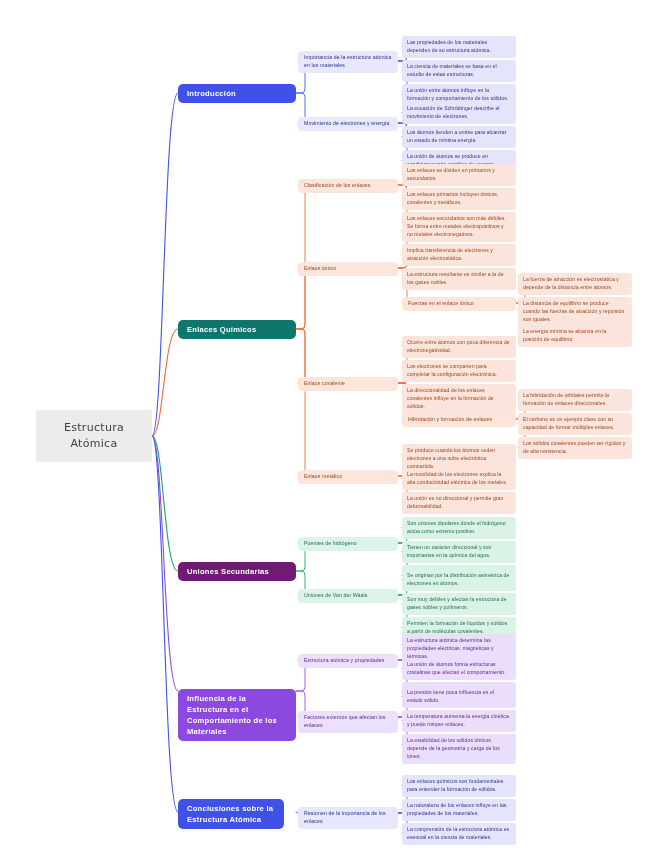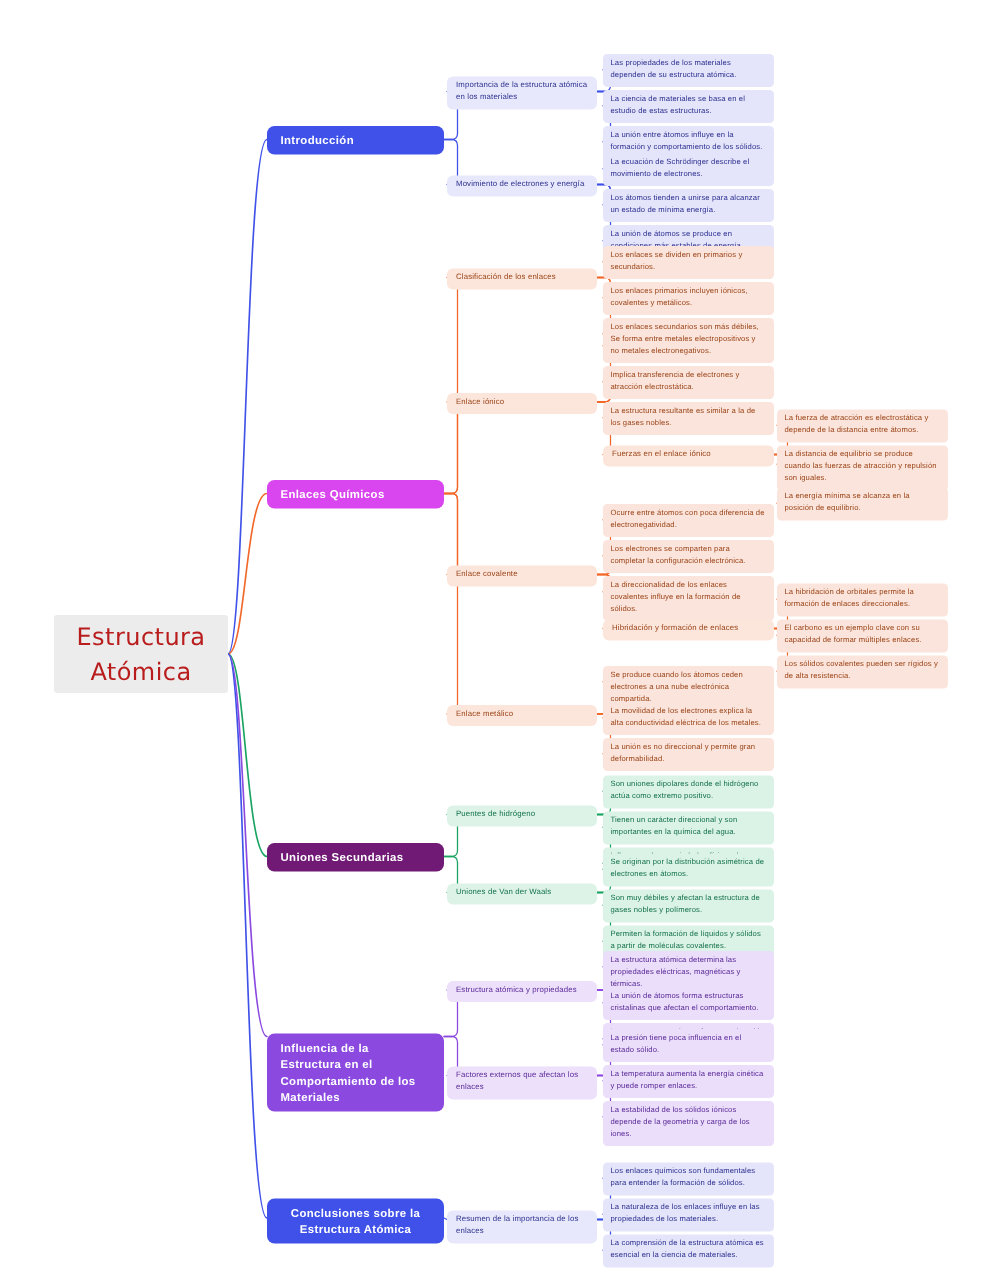--- a/index.html
+++ b/index.html
@@ -8,21 +8,21 @@
     font-family:"Liberation Sans","DejaVu Sans",sans-serif;
     -webkit-font-smoothing:antialiased;
   }
   #canvas{position:absolute;inset:0;width:656px;height:848px;}
   svg.links{position:absolute;left:0;top:0;width:656px;height:848px;pointer-events:none;}
 
   
   .root{
     position:absolute;background:#ececec;border-radius:2px;
     display:flex;align-items:center;justify-content:center;text-align:center;
-    color:#b91c1c;font-size:16px;line-height:1.45;letter-spacing:.3px;
+    color:#404040;font-size:11px;line-height:1.45;letter-spacing:.3px;
     font-family:"DejaVu Sans",sans-serif;
     padding:6px 8px;box-sizing:border-box;
   }
 
   
   .l1{
     position:absolute;border-radius:5px;box-sizing:border-box;
     display:flex;align-items:center;
     padding:4px 9px;color:#ffffff;font-size:7.6px;font-weight:700;
     letter-spacing:.25px;line-height:1.45;
@@ -40,21 +40,21 @@
     position:absolute;border-radius:3px;box-sizing:border-box;
     display:flex;align-items:center;
     padding:3px 5px;font-size:5.1px;line-height:1.55;letter-spacing:.08px;
   }
 
   
   .t-blue .l1{background:#3f51e8;}
   .t-blue .l2{background:#e7e8fb;color:#2c2f8f;}
   .t-blue .leaf{background:#e4e5fa;color:#2c2f8f;}
   
-  .t-orange .l1{background:#d946ef;}
+  .t-orange .l1{background:#0f766e;}
   .t-orange .l2{background:#fce5da;color:#9a4418;}
   .t-orange .leaf{background:#fbe4db;color:#9a4418;}
   
   .t-green .l1{background:#701a75;}
   .t-green .l2{background:#ddf3e7;color:#13724a;}
   .t-green .leaf{background:#dbf2e6;color:#13724a;}
   
   .t-purple .l1{background:#8b49e0;}
   .t-purple .l2{background:#ece0fb;color:#5a2897;}
   .t-purple .leaf{background:#eadefa;color:#5a2897;}
@@ -183,20 +183,20 @@
         <div class="l2" style="left: 298px; top: 654px; width: 100px; min-height: 12px;">Estructura atómica y propiedades</div>
         <div class="leaf" style="left: 402px; top: 634px; width: 114px; min-height: 21px;">La estructura atómica determina las propiedades eléctricas, magnéticas y térmicas.</div>
         <div class="leaf" style="left: 402px; top: 658px; width: 114px; min-height: 21px;">La unión de átomos forma estructuras cristalinas que afectan el comportamiento.</div>
         <div class="leaf" style="left: 402px; top: 682px; width: 114px; min-height: 21px;">La estructura granular se forma por la unión de cristales.</div>
         <div class="l2" style="left: 298px; top: 711px; width: 100px; min-height: 12px;">Factores externos que afectan los enlaces</div>
         <div class="leaf" style="left: 402px; top: 686px; width: 114px; min-height: 21px;">La presión tiene poca influencia en el estado sólido.</div>
         <div class="leaf" style="left: 402px; top: 710px; width: 114px; min-height: 21px;">La temperatura aumenta la energía cinética y puede romper enlaces.</div>
         <div class="leaf" style="left: 402px; top: 734px; width: 114px; min-height: 21px;">La estabilidad de los sólidos iónicos depende de la geometría y carga de los iones.</div>
       </div>
       <div class="t-indigo">
-        <div class="l1" style="left: 178px; top: 799px; width: 118px; min-height: 26px; text-align: center;">Conclusiones sobre la Estructura Atómica</div>
+        <div class="l1" style="left: 178px; top: 799px; width: 106px; min-height: 26px;">Conclusiones sobre la Estructura Atómica</div>
         <div class="l2" style="left: 298px; top: 807px; width: 100px; min-height: 12px;">Resumen de la importancia de los enlaces</div>
         <div class="leaf" style="left: 402px; top: 775px; width: 114px; min-height: 21px;">Los enlaces químicos son fundamentales para entender la formación de sólidos.</div>
         <div class="leaf" style="left: 402px; top: 799px; width: 114px; min-height: 21px;">La naturaleza de los enlaces influye en las propiedades de los materiales.</div>
         <div class="leaf" style="left: 402px; top: 823px; width: 114px; min-height: 21px;">La comprensión de la estructura atómica es esencial en la ciencia de materiales.</div>
       </div>
     </div>
 </div>
 
 </body></html>

